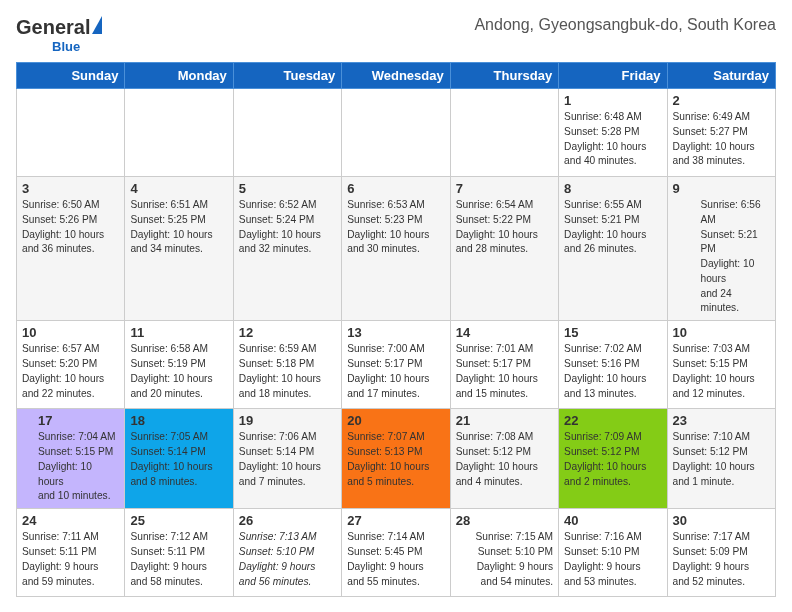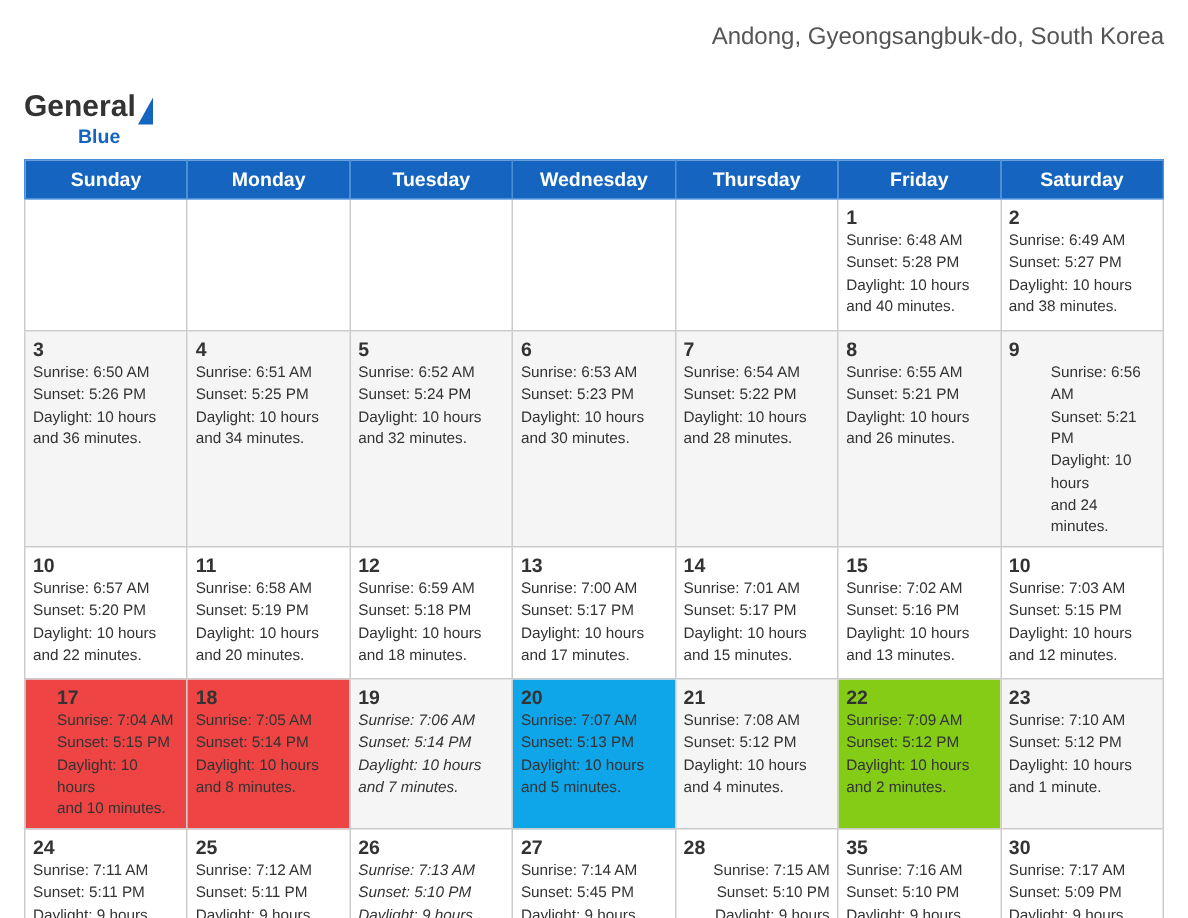--- a/index.html
+++ b/index.html
@@ -34,21 +34,21 @@
       color: #555;
     }
     .calendar {
       width: 100%;
       border-collapse: collapse;
       table-layout: fixed;
     }
     .calendar th {
       background-color: #1565c0;
       color: #fff;
-      text-align: center;
+      text-align: right;
       padding: 5px 6px;
       font-size: 13px;
       border: 1px solid #4a90d9;
     }
     .calendar td {
       vertical-align: top;
       border: 1px solid #ccc;
       padding: 4px 5px;
       font-size: 10.5px;
       color: #333;
@@ -66,23 +66,22 @@
       font-weight: bold;
       margin-bottom: 2px;
     }
     .day-info {
       font-size: 10.2px;
       line-height: 1.45;
       color: #333;
     }
     .logo-wrapper {
       display: flex;
-      align-items: flex-end;
+      align-items: flex-start;
       gap: 0;
-      margin-top: 44px;
     }
     .logo-sub {
       font-size: 13px;
       color: #1565c0;
       font-weight: bold;
       padding-left: 36px;
     }
     .triangle-icon {
       display: inline-block;
       width: 0;
@@ -239,42 +238,42 @@
         </td>
         <td>
           <div class="day-number">10</div>
           <div class="day-info" style="white-space: pre-line;">Sunrise: 7:03 AM
 Sunset: 5:15 PM
 Daylight: 10 hours
 and 12 minutes.</div>
         </td>
       </tr>
       <tr style="background-color: rgb(245, 245, 245);">
-        <td style="background-color: #ef4444; padding-left: 21px;">
+        <td style="background-color: #c4b5fd; padding-left: 21px;">
           <div class="day-number">17</div>
           <div class="day-info" style="white-space: pre-line;">Sunrise: 7:04 AM
 Sunset: 5:15 PM
 Daylight: 10 hours
 and 10 minutes.</div>
         </td>
-        <td style="background-color: #ef4444; margin-left: 13px;">
+        <td style="background-color: #0ea5e9; margin-left: 13px;">
           <div class="day-number">18</div>
           <div class="day-info" style="white-space: pre-line;">Sunrise: 7:05 AM
 Sunset: 5:14 PM
 Daylight: 10 hours
 and 8 minutes.</div>
         </td>
         <td style="background-color: rgb(245, 245, 245);">
           <div class="day-number">19</div>
-          <div class="day-info" style="white-space: pre-line; font-style: italic;">Sunrise: 7:06 AM
+          <div class="day-info" style="white-space: pre-line;">Sunrise: 7:06 AM
 Sunset: 5:14 PM
 Daylight: 10 hours
 and 7 minutes.</div>
         </td>
-        <td style="background-color: #0ea5e9;">
+        <td style="background-color: #f97316;">
           <div class="day-number">20</div>
           <div class="day-info" style="white-space: pre-line;">Sunrise: 7:07 AM
 Sunset: 5:13 PM
 Daylight: 10 hours
 and 5 minutes.</div>
         </td>
         <td style="background-color: rgb(245, 245, 245);">
           <div class="day-number">21</div>
           <div class="day-info" style="white-space: pre-line;">Sunrise: 7:08 AM
 Sunset: 5:12 PM
@@ -326,21 +325,21 @@
 and 55 minutes.</div>
         </td>
         <td>
           <div class="day-number">28</div>
           <div class="day-info" style="white-space: pre-line; text-align: right;">Sunrise: 7:15 AM
 Sunset: 5:10 PM
 Daylight: 9 hours
 and 54 minutes.</div>
         </td>
         <td>
-          <div class="day-number">35</div>
+          <div class="day-number">40</div>
           <div class="day-info" style="white-space: pre-line;">Sunrise: 7:16 AM
 Sunset: 5:10 PM
 Daylight: 9 hours
 and 53 minutes.</div>
         </td>
         <td>
           <div class="day-number">30</div>
           <div class="day-info" style="white-space: pre-line;">Sunrise: 7:17 AM
 Sunset: 5:09 PM
 Daylight: 9 hours

